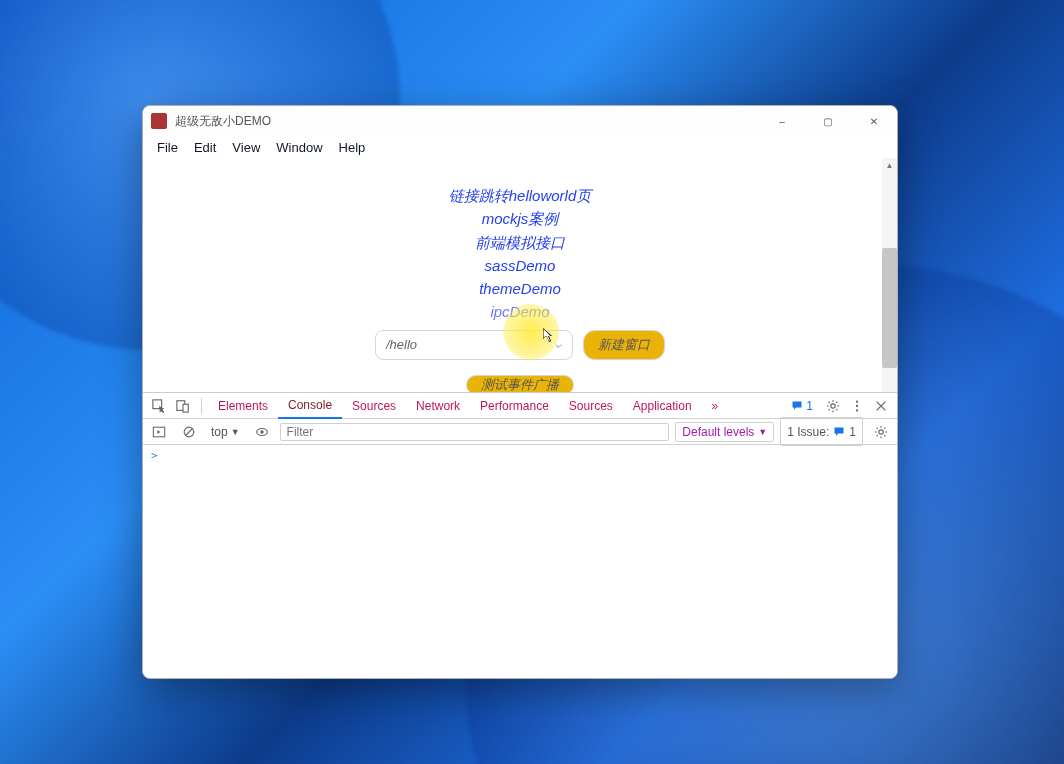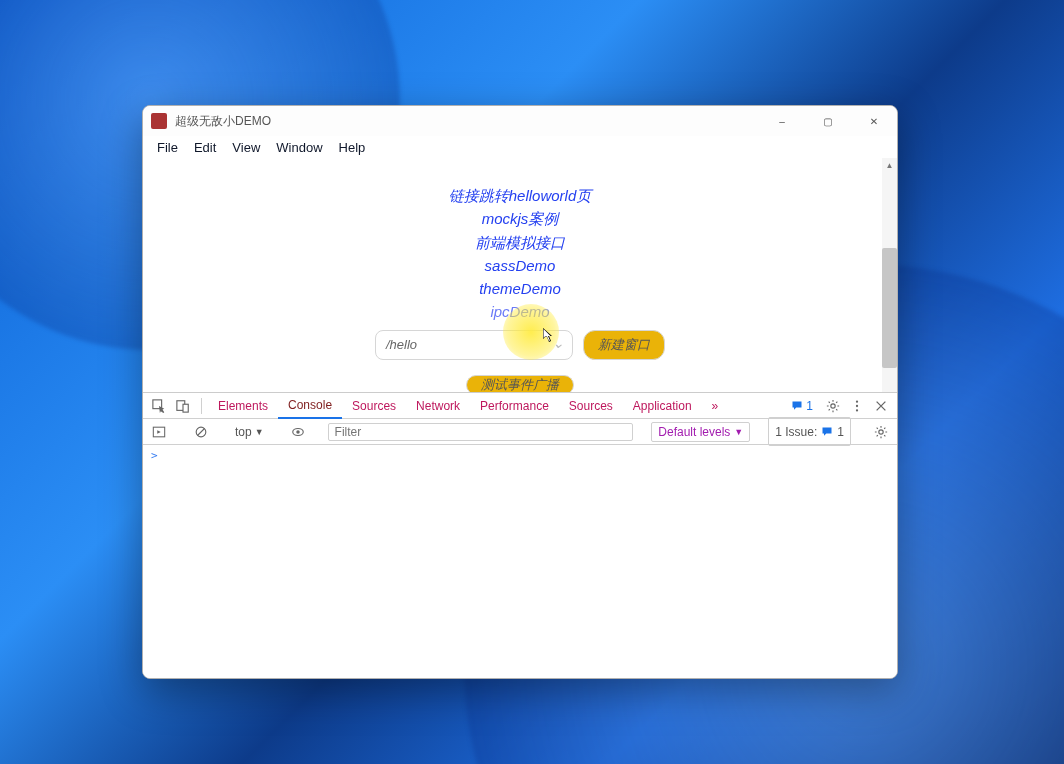--- a/index.html
+++ b/index.html
@@ -160,21 +160,21 @@
   padding: 0 8px;
 }
 .dt-msgcount svg { width: 12px; height: 12px; }
 
 .dt-filterbar {
   height: 26px;
   display: flex;
   align-items: center;
   border-bottom: 1px solid #d0d0d0;
   padding: 0 4px;
-  gap: 18px;
+  gap: 6px;
   color: #555;
 }
 .dt-filterbar .dropdown {
   display: flex; align-items: center; gap: 3px;
   padding: 0 4px;
 }
 .dt-filterbar input {
   flex: 1;
   height: 18px;
   border: 1px solid #d0d0d0;

